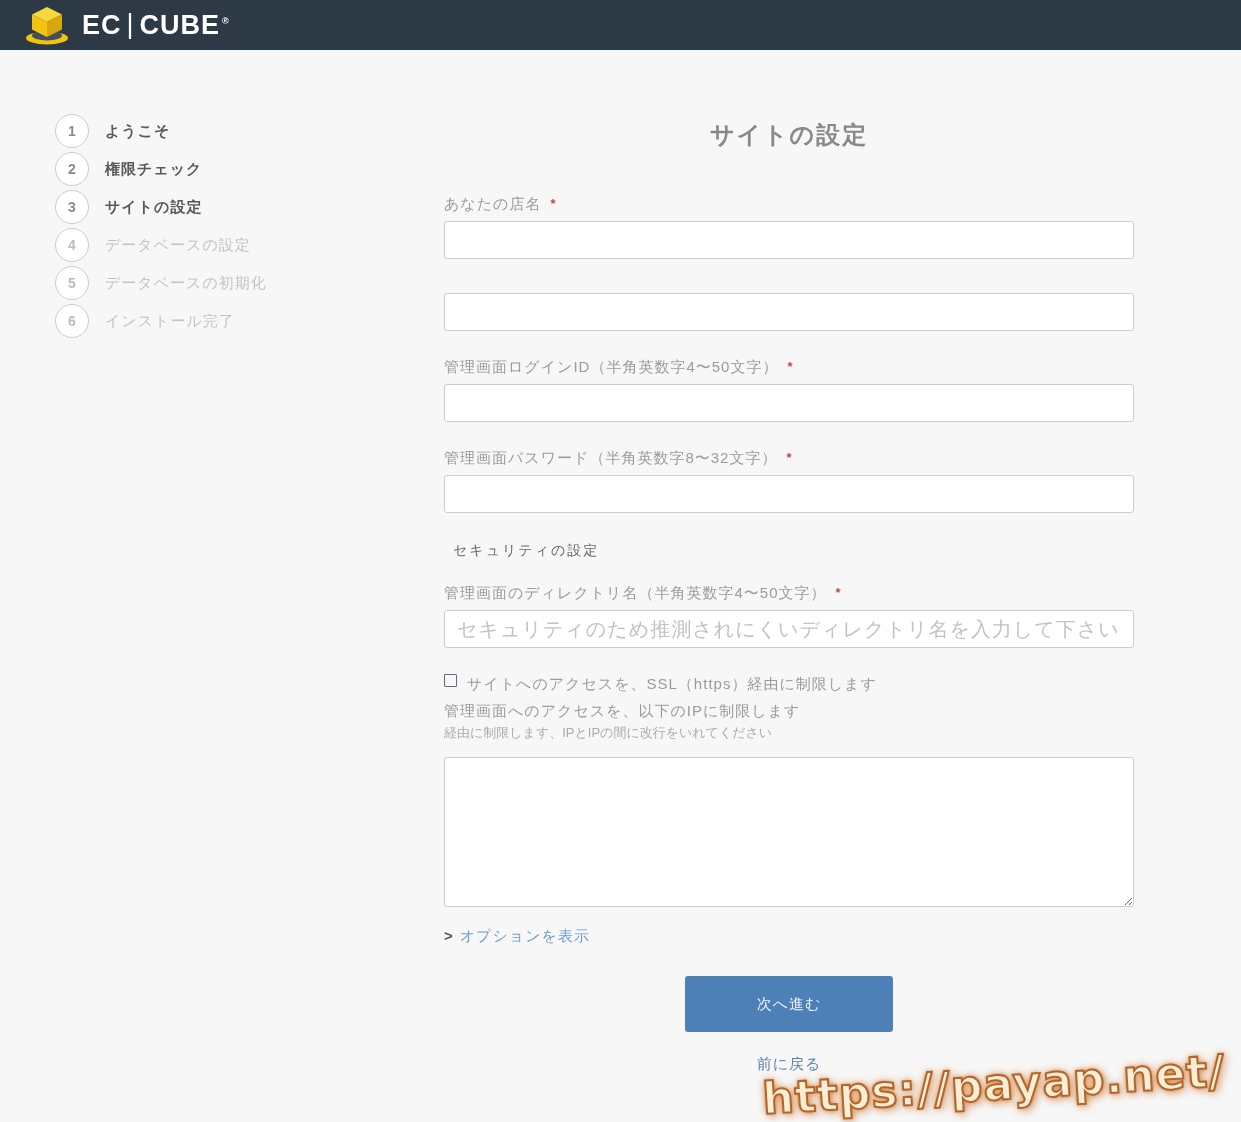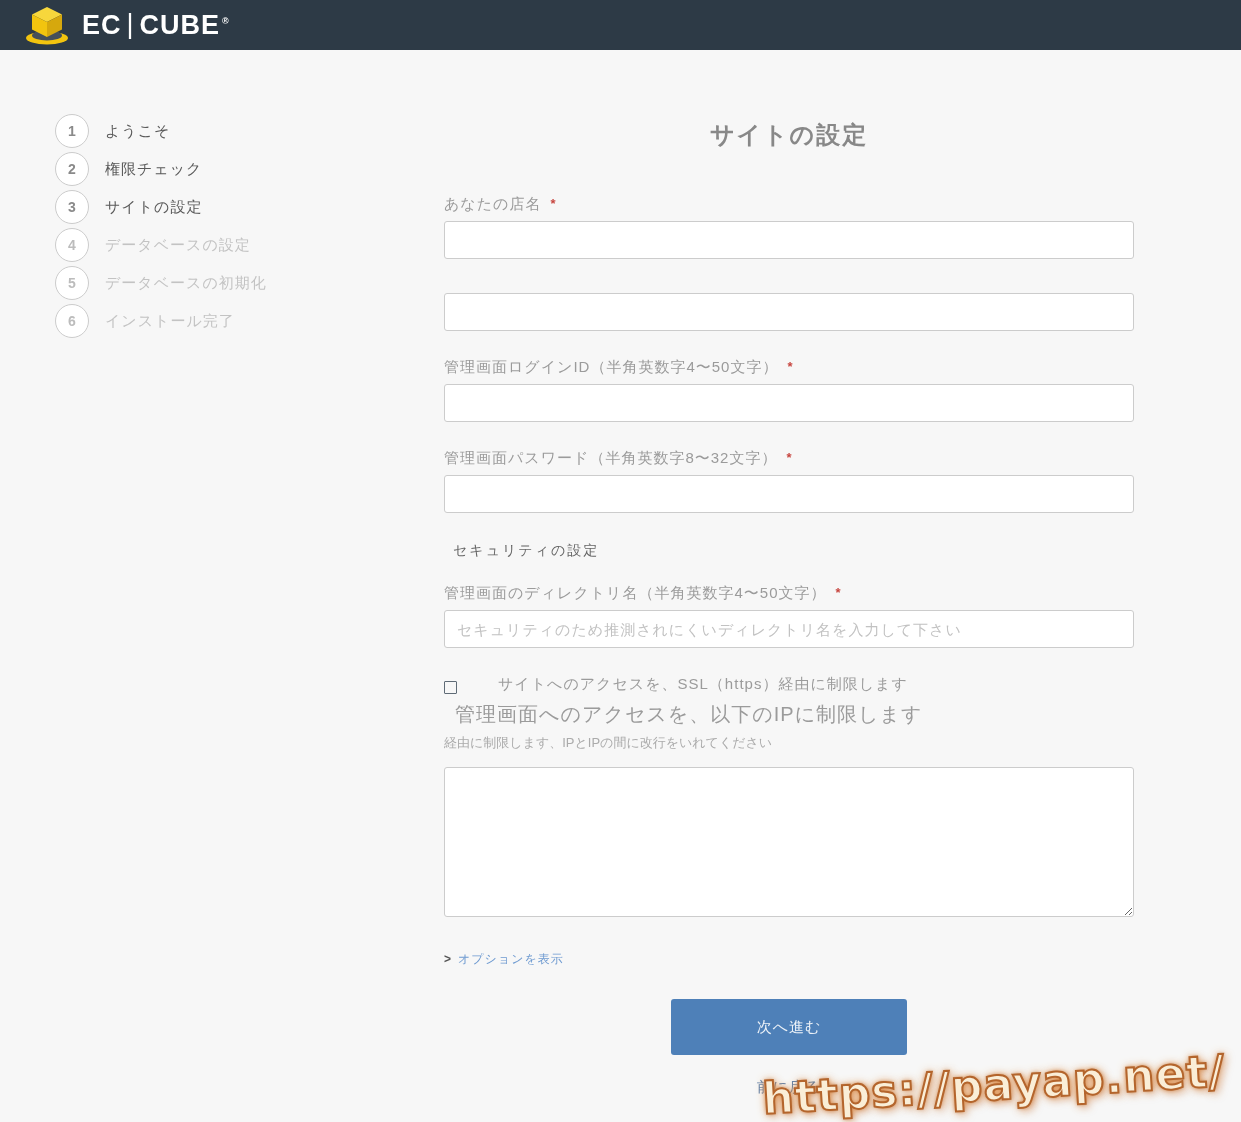--- a/index.html
+++ b/index.html
@@ -15,48 +15,48 @@
   .logo svg { display:block; margin-right:12px; }
   .logo-text { color:#ffffff; font-size:27px; font-weight:800; letter-spacing:1px; display:flex; align-items:baseline; line-height:1; }
   .logo-sep { font-weight:200; padding:0 5px; position:relative; top:-1px; }
   .logo-reg { font-size:9px; margin-left:2px; position:relative; top:-10px; }
   
   .sidebar { position:absolute; left:55px; top:114px; }
   .step { display:flex; align-items:center; height:34px; margin-bottom:4px; }
   .step-circle { width:34px; height:34px; border-radius:50%; border:1px solid #cccccc; background:#ffffff;
     display:flex; align-items:center; justify-content:center; font-size:14px; font-weight:bold; color:#8a8a8a; flex:0 0 34px; }
   .step-label { margin-left:16px; font-size:15px; letter-spacing:1px; }
-  .step.done .step-label, .step.active .step-label { color:#595959; font-weight:normal;text-align:center; }
+  .step.done .step-label, .step.active .step-label { color:#595959; font-weight:bold;text-align:center; }
   .step.pending .step-label { color:#c3c3c3; font-weight:normal; }
   .step.pending .step-circle { color:#bcbcbc; }
   
   .main { position:absolute; left:444px; top:120px; width:690px; }
   .form-title { margin:0 0 44px; text-align:center; font-size:24px; font-weight:bold; color:#888888; line-height:30px; letter-spacing:2px; }
   .group { margin-bottom:26px; }
   .field-label { display:block; font-size:15px; line-height:18px; color:#9b9b9b; letter-spacing:1px; }
   .field-label .label-text { vertical-align:middle; }
   .req { color:#c7453f; margin-left:9px; font-size:13px; font-weight:bold; }
   .label-gap { height:8px; }
   .text-input { width:100%; height:38px; border:1px solid #cccccc; border-radius:3px; background:#ffffff;
-    padding:0 12px; font-size:15px; color:#555555; font-family:inherit; }
+    padding:0 12px; font-size:20px; color:#555555; font-family:inherit; }
   .text-input::placeholder { color:#c2c2c2; letter-spacing:1px; }
   .security-heading { margin:0 9px 22px; font-size:14px; font-weight:normal; color:#666666; line-height:22px; letter-spacing:2px; }
-  .checkbox-row { display:flex; align-items:flex-end; margin-bottom:8px; line-height:20px;gap:31px; }
+  .checkbox-row { display:flex; align-items:flex-start; margin-bottom:8px; line-height:20px; }
   .checkbox { appearance:none; -webkit-appearance:none; width:13px; height:13px; border:1px solid #5f6b76;
     background:transparent; margin:0 10px 0 0; border-radius:1px; flex:0 0 13px; cursor:pointer; }
   .checkbox-label { font-size:15px; color:#9b9b9b; letter-spacing:1px; cursor:pointer; }
-  .ip-label { font-size:20px; line-height:18px; color:#9b9b9b; margin:11px; letter-spacing:1px; }
+  .ip-label { font-size:15px; line-height:18px; color:#9b9b9b; margin:0; letter-spacing:1px; }
   .ip-hint { font-size:13px; line-height:17px; color:#ababab; margin:4px 0 0; }
   .ip-textarea { display:block; width:100%; height:150px; border:1px solid #cccccc; border-radius:3px;
     background:#ffffff; margin-top:16px; resize:both; font-size:14px; padding:8px 12px; color:#555555; font-family:inherit; }
-  .options-row { margin-top:33px; font-size:12px; line-height:18px; letter-spacing:1px; }
+  .options-row { margin-top:20px; font-size:15px; line-height:18px; letter-spacing:1px; }
   .options-arrow { color:#555555; margin-right:6px; font-weight:bold; }
   .options-link { color:#6f9bd1; text-decoration:none; cursor:pointer; }
   .button-row { margin-top:31px; text-align:center; }
-  .next-button { width:236px; height:56px; background:#4e80b8; color:#edf2f8; border:none; border-radius:3px;
+  .next-button { width:208px; height:56px; background:#4e80b8; color:#edf2f8; border:none; border-radius:3px;
     font-size:15px; letter-spacing:1px; cursor:pointer; font-family:inherit; }
   .back-row { margin-top:23px; text-align:center; font-size:15px; letter-spacing:1px; }
   .back-link { color:#5f82ad; text-decoration:none; cursor:pointer; }
   
   .watermark { position:absolute; right:16px; bottom:12px; z-index:10; pointer-events:none;
     font-family:"DejaVu Sans",sans-serif; font-weight:800; font-size:44px; letter-spacing:1px; white-space:nowrap;
     color:#faeed7; -webkit-text-stroke:2px #b4652c;
     text-shadow:0 0 10px rgba(233,150,70,.85), 0 0 4px rgba(170,85,35,.9), 3px 3px 8px rgba(190,100,45,.5);
     transform:rotate(-3.5deg); }
 </style>

